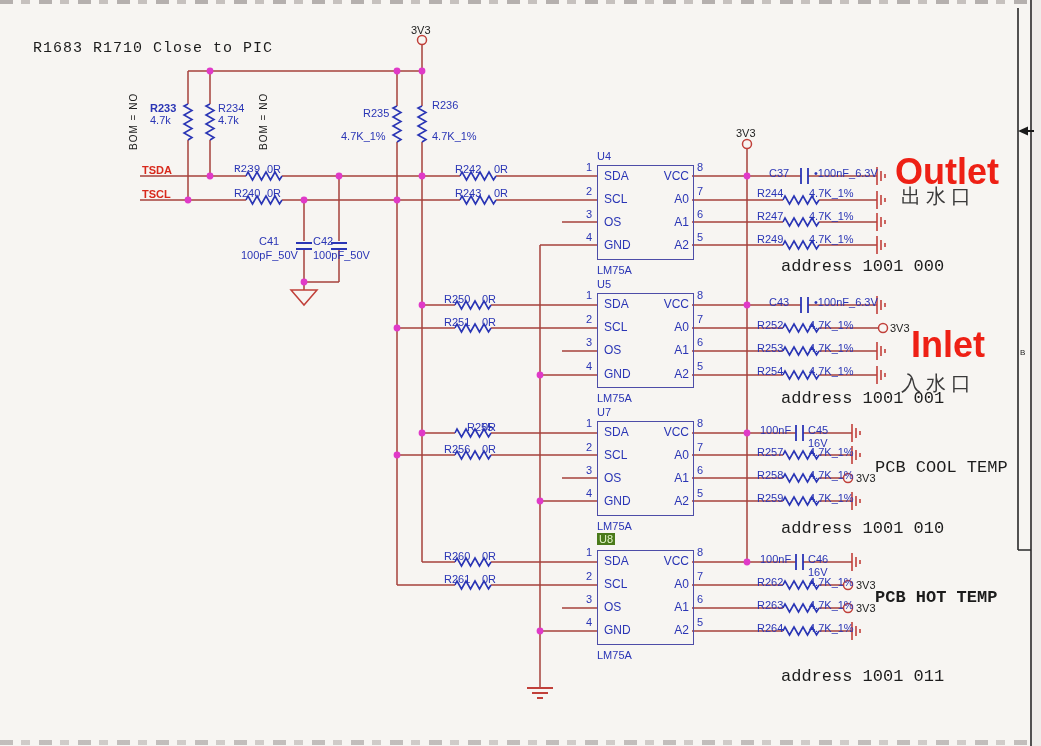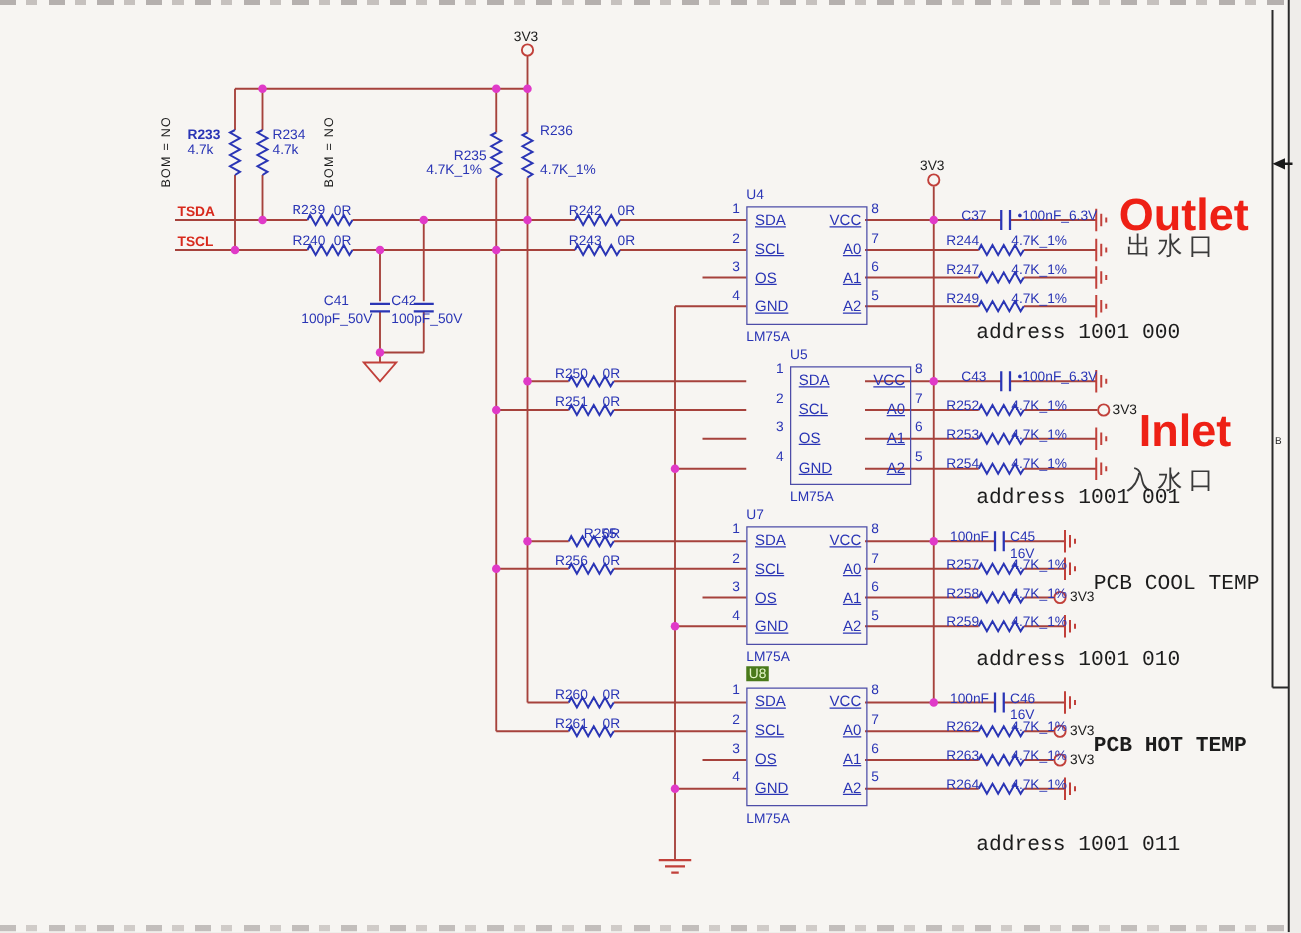--- a/index.html
+++ b/index.html
@@ -8,21 +8,21 @@
   #wiresvg{position:absolute;left:0;top:0;}
   .lbl{position:absolute;font:11px "Liberation Sans",sans-serif;color:#2a35b5;white-space:nowrap;line-height:1.1;}
   .red{color:#d8291c;font-weight:bold;}
   .blk{color:#1c1c1c;}
   .title{font:15px "Liberation Mono","DejaVu Sans Mono",monospace;color:#1c1c1c;letter-spacing:1px;}
   .addr{position:absolute;font:17px "Liberation Mono","DejaVu Sans Mono",monospace;color:#1c1c1c;white-space:nowrap;}
   .bigred{position:absolute;font:600 36px "Liberation Sans",sans-serif;color:#ee2015;white-space:nowrap;line-height:1;}
   .cjk{position:absolute;font:20px "DejaVu Sans",sans-serif;color:#3a3a3a;letter-spacing:5px;white-space:nowrap;line-height:1;}
   .rot{transform:rotate(-90deg);transform-origin:left top;font-size:10px;color:#1c1c1c;letter-spacing:1px;}
   .ic{position:absolute;width:95px;height:93px;border:1.6px solid #4d4da8;background:transparent;}
-  .pinname{position:absolute;font:12px "Liberation Sans",sans-serif;color:#2a35b5;line-height:1;text-decoration:underline;}
+  .pinname{position:absolute;font:12px "Liberation Sans",sans-serif;color:#2a35b5;line-height:1;}
   .pnr{right:4px;text-align:right;}
   .pinnum{position:absolute;font:11px "Liberation Sans",sans-serif;color:#2a35b5;width:20px;line-height:1;}
   .numl{left:-26px;text-align:right;}
   .numr{left:99px;text-align:left;}
   .des{position:absolute;left:-1px;top:-15px;font:11px "Liberation Sans",sans-serif;color:#2a35b5;line-height:1;}
   .part{position:absolute;left:-1px;bottom:-17px;font:11px "Liberation Sans",sans-serif;color:#2a35b5;line-height:1;}
   .hl{background:#4a7a1a;color:#e4f6c8;padding:0 2px;}
   .edge{position:absolute;left:0;width:1041px;
         background:repeating-linear-gradient(90deg,#b5b0ae 0 13px,transparent 13px 21px,#c6c1be 21px 30px,transparent 30px 39px);}
   .rightmargin{position:absolute;left:1032px;top:0;width:9px;height:746px;background:#efedea;}
@@ -182,38 +182,39 @@
 
     <g stroke="#2a2a2a" stroke-width="1.6" fill="none">
       <path d="M1018 8 V550 M1031 0 V746 M1018 550 H1031"></path>
     </g>
     <g>
       <path d="M1018 131 L1028 126.5 V135.5 Z" fill="#1a1a1a"></path>
       <path d="M1027 131 H1034" stroke="#1a1a1a" stroke-width="2"></path>
     </g>
   </svg>
 
+  <span class="lbl title" style="left:33px;top:40px;">R1683 R1710 Close to PIC</span>
   <span class="lbl rot" style="left:128px;top:150px;">BOM = NO</span>
   <span class="lbl rot" style="left:258px;top:150px;">BOM = NO</span>
 
   <span class="lbl red" style="left:142px;top:164px;">TSDA</span>
   <span class="lbl red" style="left:142px;top:188px;">TSCL</span>
 
   <span class="lbl blk" style="left:411px;top:24px;">3V3</span>
   <span class="lbl blk" style="left:736px;top:127px;">3V3</span>
   <span class="lbl blk" style="left:890px;top:322px;">3V3</span>
   <span class="lbl blk" style="left:856px;top:472px;">3V3</span>
   <span class="lbl blk" style="left:856px;top:579px;">3V3</span>
   <span class="lbl blk" style="left:856px;top:602px;">3V3</span>
 
   <span class="lbl" style="left:150px;top:102px;font-weight:bold;">R233</span>
   <span class="lbl" style="left:150px;top:114px;">4.7k</span>
   <span class="lbl" style="left:218px;top:102px;">R234</span>
   <span class="lbl" style="left:218px;top:114px;">4.7k</span>
-  <span class="lbl" style="left:363px;top:119px;">R235</span>
+  <span class="lbl" style="left:363px;top:107px;">R235</span>
   <span class="lbl" style="left:341px;top:130px;">4.7K_1%</span>
   <span class="lbl" style="left:432px;top:99px;">R236</span>
   <span class="lbl" style="left:432px;top:130px;">4.7K_1%</span>
 
   <span class="lbl" style="left:234px;top:163px;font-family:Liberation Mono, monospace;">R239</span>
   <span class="lbl" style="left:267px;top:163px;">0R</span>
   <span class="lbl" style="left:234px;top:187px;">R240</span>
   <span class="lbl" style="left:267px;top:187px;">0R</span>
   <span class="lbl" style="left:455px;top:163px;">R242</span>
   <span class="lbl" style="left:494px;top:163px;">0R</span>
@@ -289,21 +290,21 @@
     <span class="pinnum numl" style="top:-4px;">1</span>
     <span class="pinnum numl" style="top:20px;">2</span>
     <span class="pinnum numl" style="top:43px;">3</span>
     <span class="pinnum numl" style="top:66px;">4</span>
     <span class="pinnum numr" style="top:-4px;">8</span>
     <span class="pinnum numr" style="top:20px;">7</span>
     <span class="pinnum numr" style="top:43px;">6</span>
     <span class="pinnum numr" style="top:66px;">5</span>
   </div>
 
-  <div class="ic" style="left:597px;top:293px;margin-left:35px;">
+  <div class="ic" style="left:597px;top:293px;">
     <span class="des">U5</span>
     <span class="part">LM75A</span>
     <span class="pinname" style="left:6px;top:4px;">SDA</span>
     <span class="pinname" style="left:6px;top:27px;">SCL</span>
     <span class="pinname" style="left:6px;top:50px;">OS</span>
     <span class="pinname" style="left:6px;top:74px;">GND</span>
     <span class="pinname pnr" style="top:4px;">VCC</span>
     <span class="pinname pnr" style="top:27px;">A0</span>
     <span class="pinname pnr" style="top:50px;">A1</span>
     <span class="pinname pnr" style="top:74px;">A2</span>

